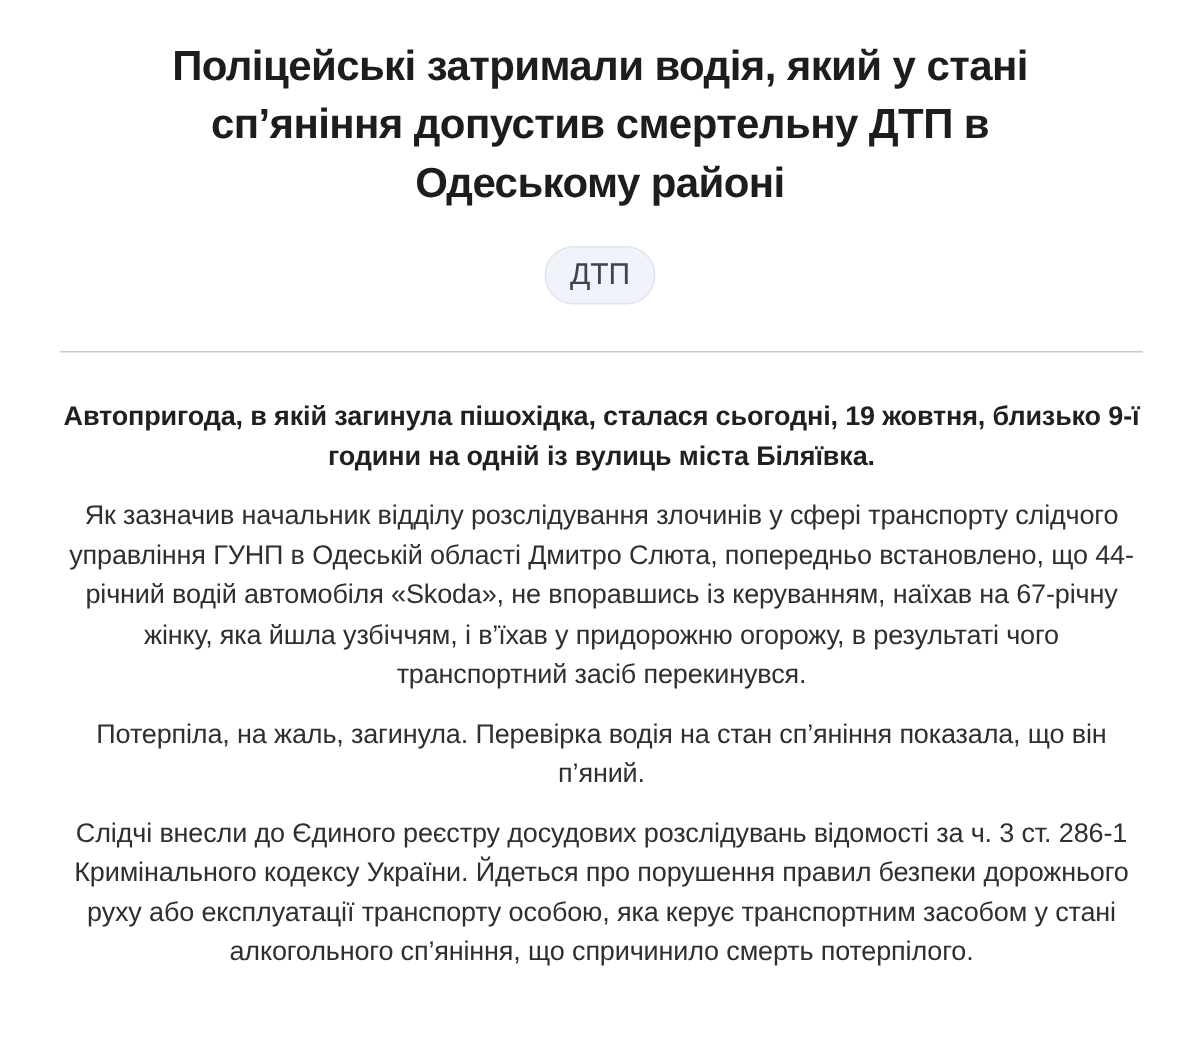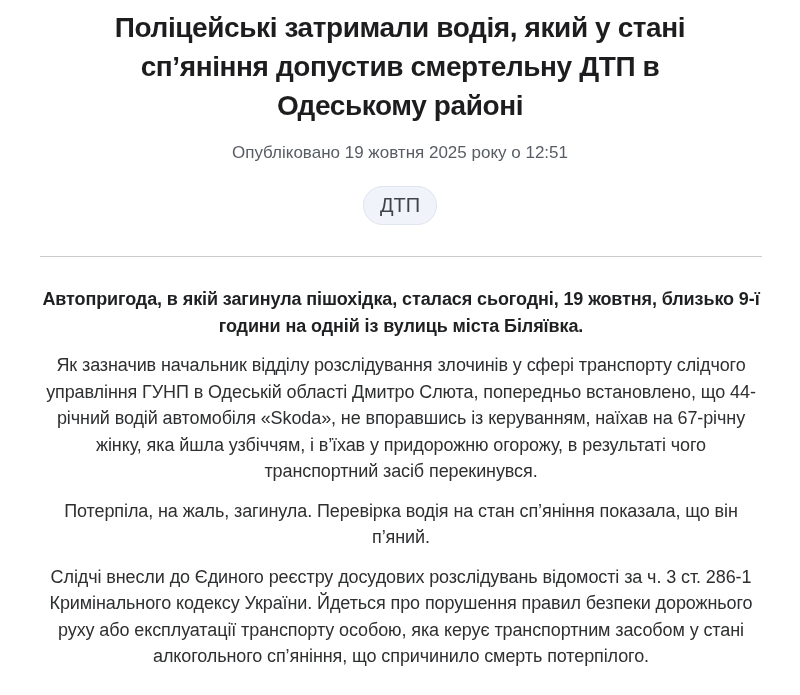--- a/index.html
+++ b/index.html
@@ -14,21 +14,21 @@
     margin: 0 auto;
     background: #ffffff;
     padding-top: 8px;
     overflow: hidden;
   }
   .article-header {
     text-align: center;
   }
   .article-title {
     max-width: 664px;
-    margin: 0 auto;
+    margin: 16px auto;
     font-size: 28px;
     line-height: 39px;
     font-weight: 700;
     letter-spacing: -0.4px;
     color: #1d1d1f;
     text-align: center;
   }
   .published-date {
     margin-top: 17px;
     font-size: 17px;
@@ -75,21 +75,20 @@
   }
 </style>
 </head>
 <body>
 
 <div class="page">
 
   <header class="article-header">
     <h1 class="article-title">Поліцейські затримали водія, який у стані сп’яніння допустив смертельну ДТП в Одеському районі</h1>
 
-    <div class="published-date">Опубліковано 19 жовтня 2025 року о 12:51</div>
 
     <div class="tag-row">
       <a class="tag-pill">ДТП</a>
     </div>
   </header>
 
   <hr class="divider">
 
   <main class="article-body">
 

